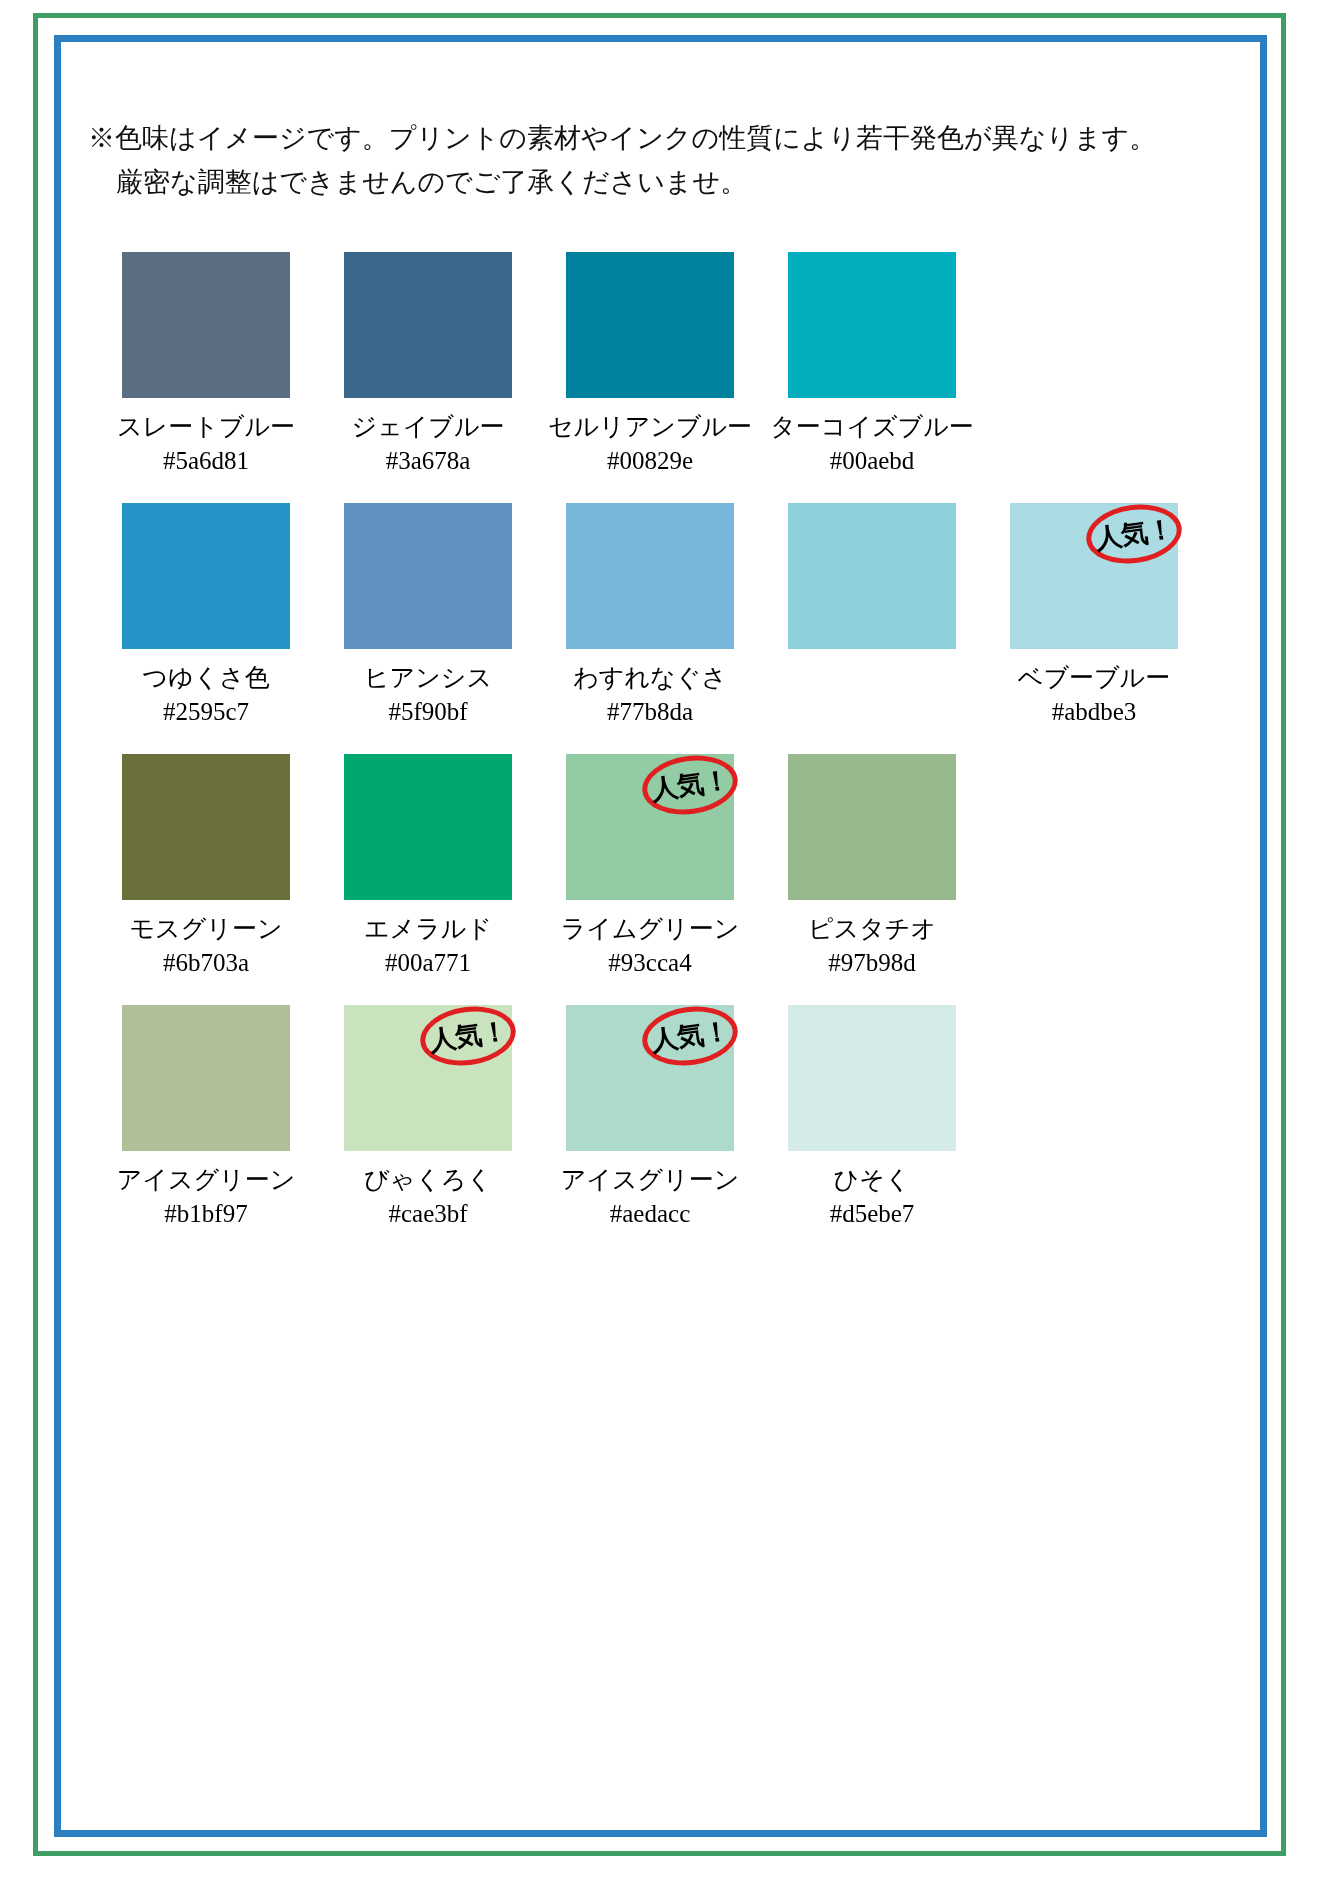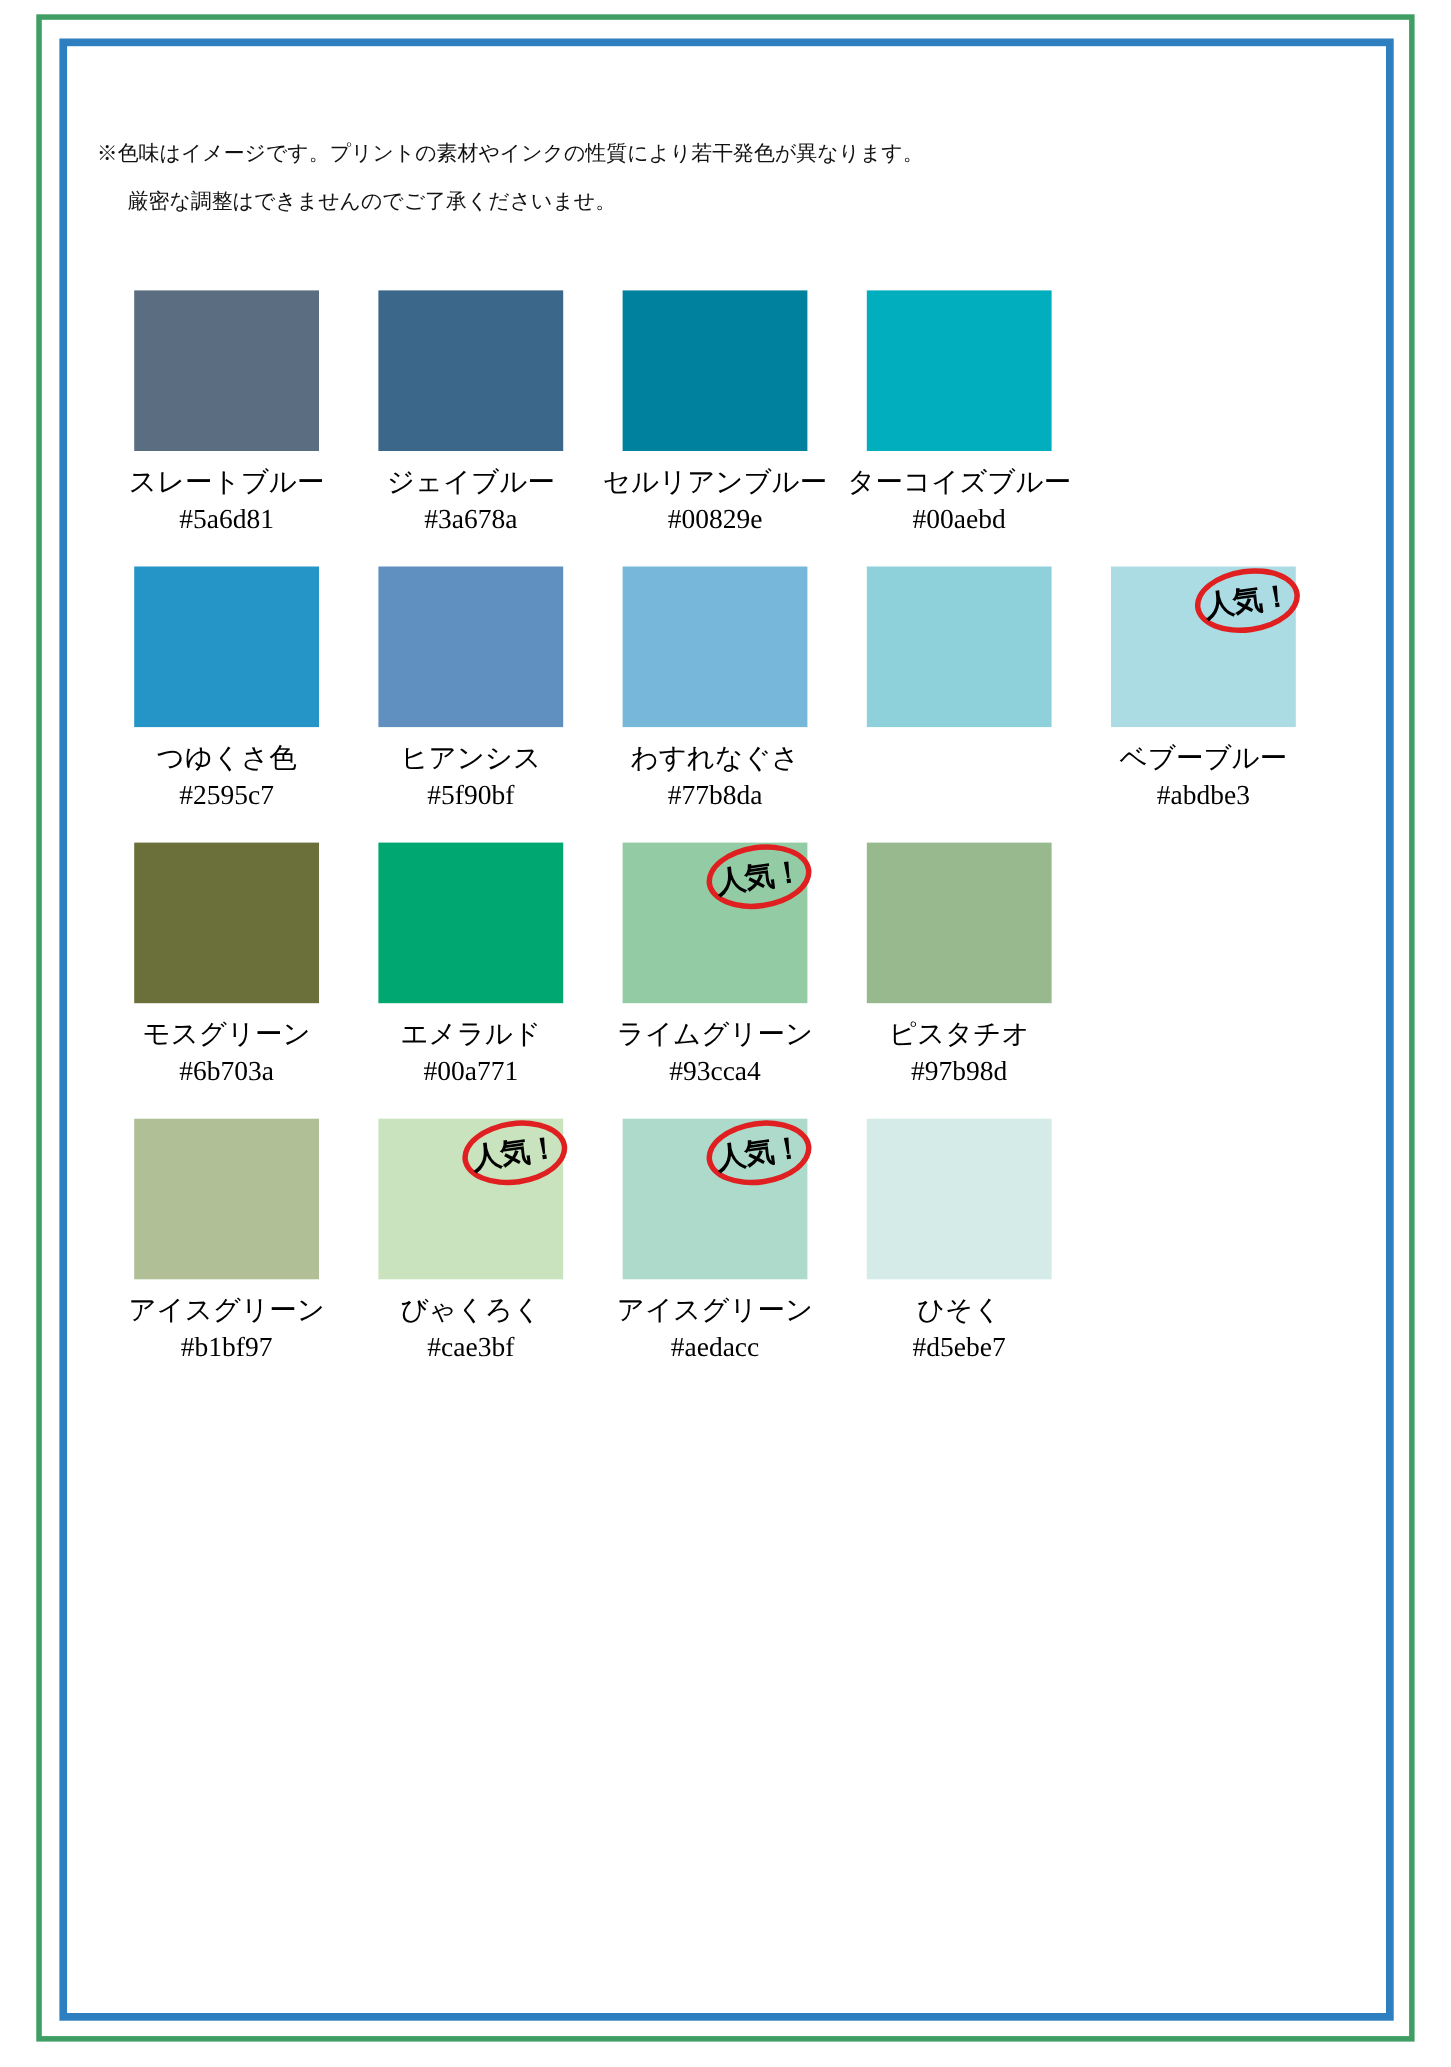--- a/index.html
+++ b/index.html
@@ -46,38 +46,37 @@
     left: 0; top: 0;
     width: 1319px; height: 1879px;
   }
 
   
   .note {
     position: absolute;
     left: 88px;
     top: 118px;
     width: 1120px;
-    font-family: Liberation Sans, sans-serif;
-    font-size: 19px;
+    font-family: Liberation Mono, monospace;
+    font-size: 27px;
     line-height: 44px;
     color: #111111;
     letter-spacing: 0px;
     white-space: nowrap;
   }
   .note-line2 {
     padding-left: 28px;
   }
 
   
   .grid {
     position: absolute;
     left: 95px;
     top: 252px;
     width: 1110px;
-    margin-top: 12px;
   }
   .row {
     display: flex;
     flex-direction: row;
     height: 251px;
   }
   .cell {
     width: 222px;
     box-sizing: border-box;
     display: flex;

